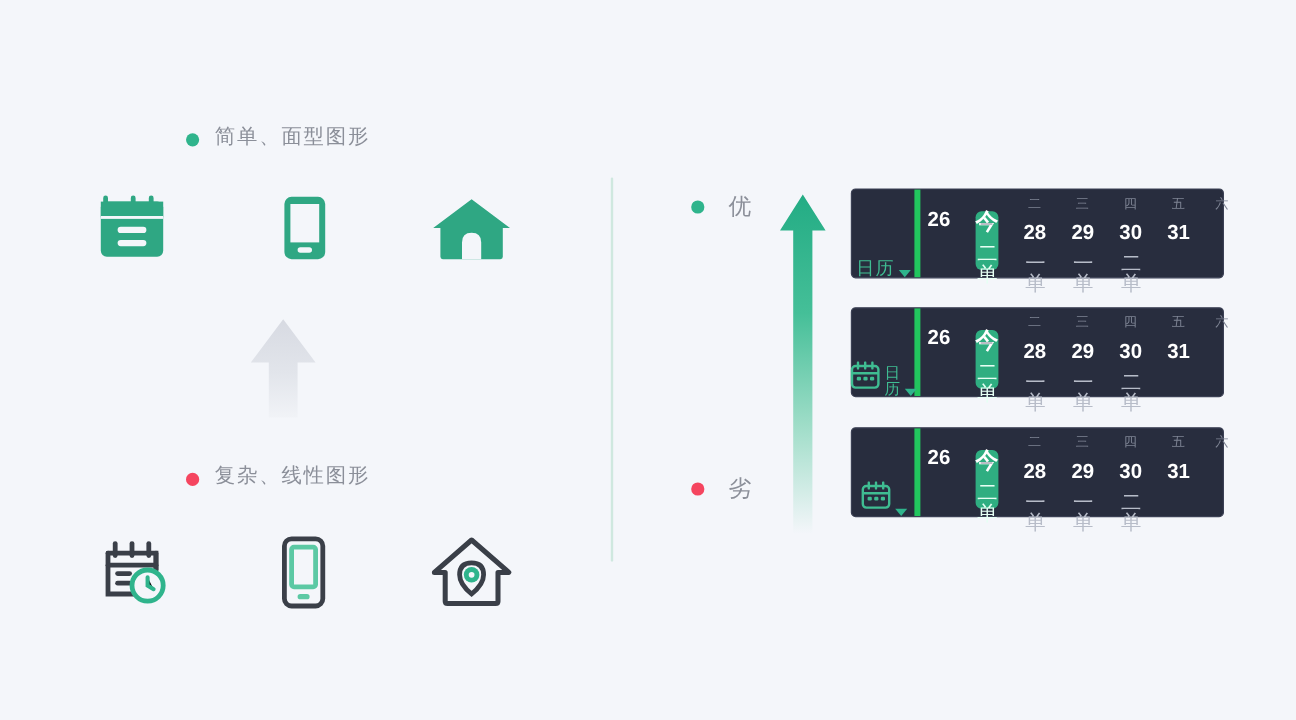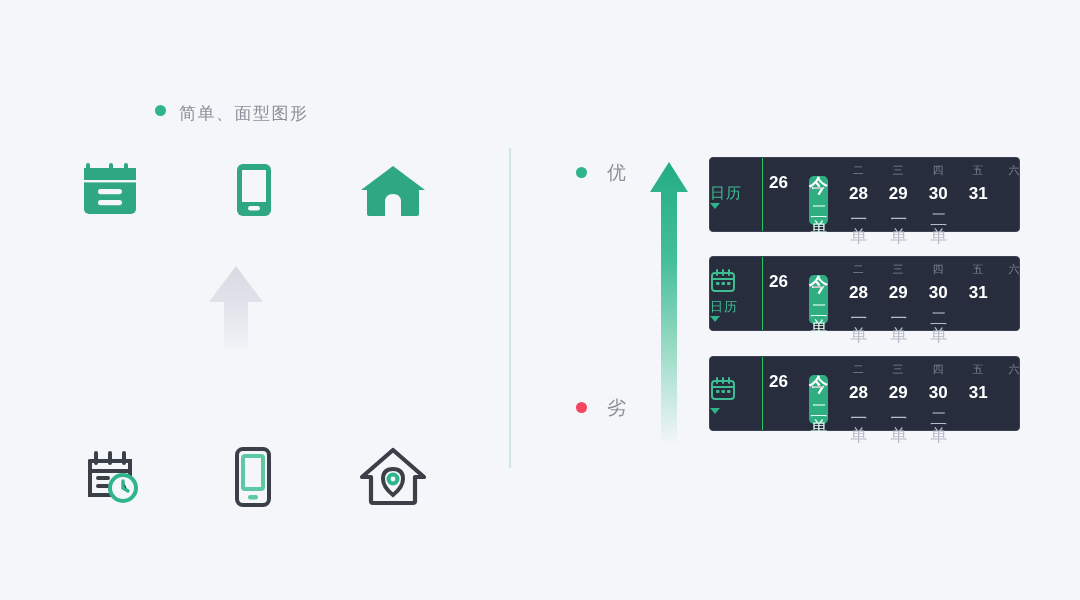--- a/index.html
+++ b/index.html
@@ -18,21 +18,21 @@
     position: absolute;
     inset: 0;
   }
 
   
   .abs { position: absolute; }
 
   
   .legend {
     display: flex;
-    align-items: flex-start;
+    align-items: flex-end;
     gap: 13px;
   }
   .legend-dot {
     width: 11px;
     height: 11px;
     border-radius: 50%;
     flex: 0 0 auto;
   }
   .legend-dot.good { background: #2fb48c; }
   .legend-dot.bad  { background: #f5455f; }
@@ -83,25 +83,25 @@
     border: 1px solid #3b4054;
     border-radius: 4px;
     box-sizing: border-box;
     display: flex;
     align-items: stretch;
   }
   .card-left {
     width: 52px;
     flex: 0 0 52px;
     display: flex;
-    flex-direction: column;
-    align-items: flex-start;
+    flex-direction: row;
+    align-items: flex-end;
     justify-content: center;
     gap: 3px;
-    border-right: 1px solid #22c55e;
+    border-right: 5px solid #22c55e;
     padding-top: 4px;
   }
   .card-left-text {
     font-size: 15px;
     color: #3fbd92;
     line-height: 1;
     letter-spacing: 1px;
   }
   .caret {
     width: 0;
@@ -223,20 +223,24 @@
         <linearGradient id="grayGrad" x1="0" y1="0" x2="0" y2="1">
           <stop offset="0%" stop-color="#d7dae2"></stop>
           <stop offset="55%" stop-color="#e2e5eb"></stop>
           <stop offset="100%" stop-color="#f1f3f7"></stop>
         </linearGradient>
       </defs>
       <path d="M33 4 L60 40 L45 40 L45 86 L21 86 L21 40 L6 40 Z" fill="url(#grayGrad)"></path>
     </svg>
   </div>
 
+  <div class="legend abs" style="left:155px; top:388px;">
+    <span class="legend-dot bad"></span>
+    <span class="legend-label">复杂、线性图形</span>
+  </div>
 
   <div class="icon-row" style="left:40px; top:432px; width:420px; height:90px;">
 
     <div class="icon-cell" style="width:140px;height:90px;">
       <svg width="64" height="64" viewBox="0 0 64 64">
         <g fill="none" stroke="#3a3f48" stroke-width="4" stroke-linecap="round">
           <path d="M12 16 L12 16 M12 16 H52 V30"></path>
           <path d="M52 16 V30"></path>
           <path d="M12 16 V50 H34"></path>
           <path d="M12 26 H52"></path>

